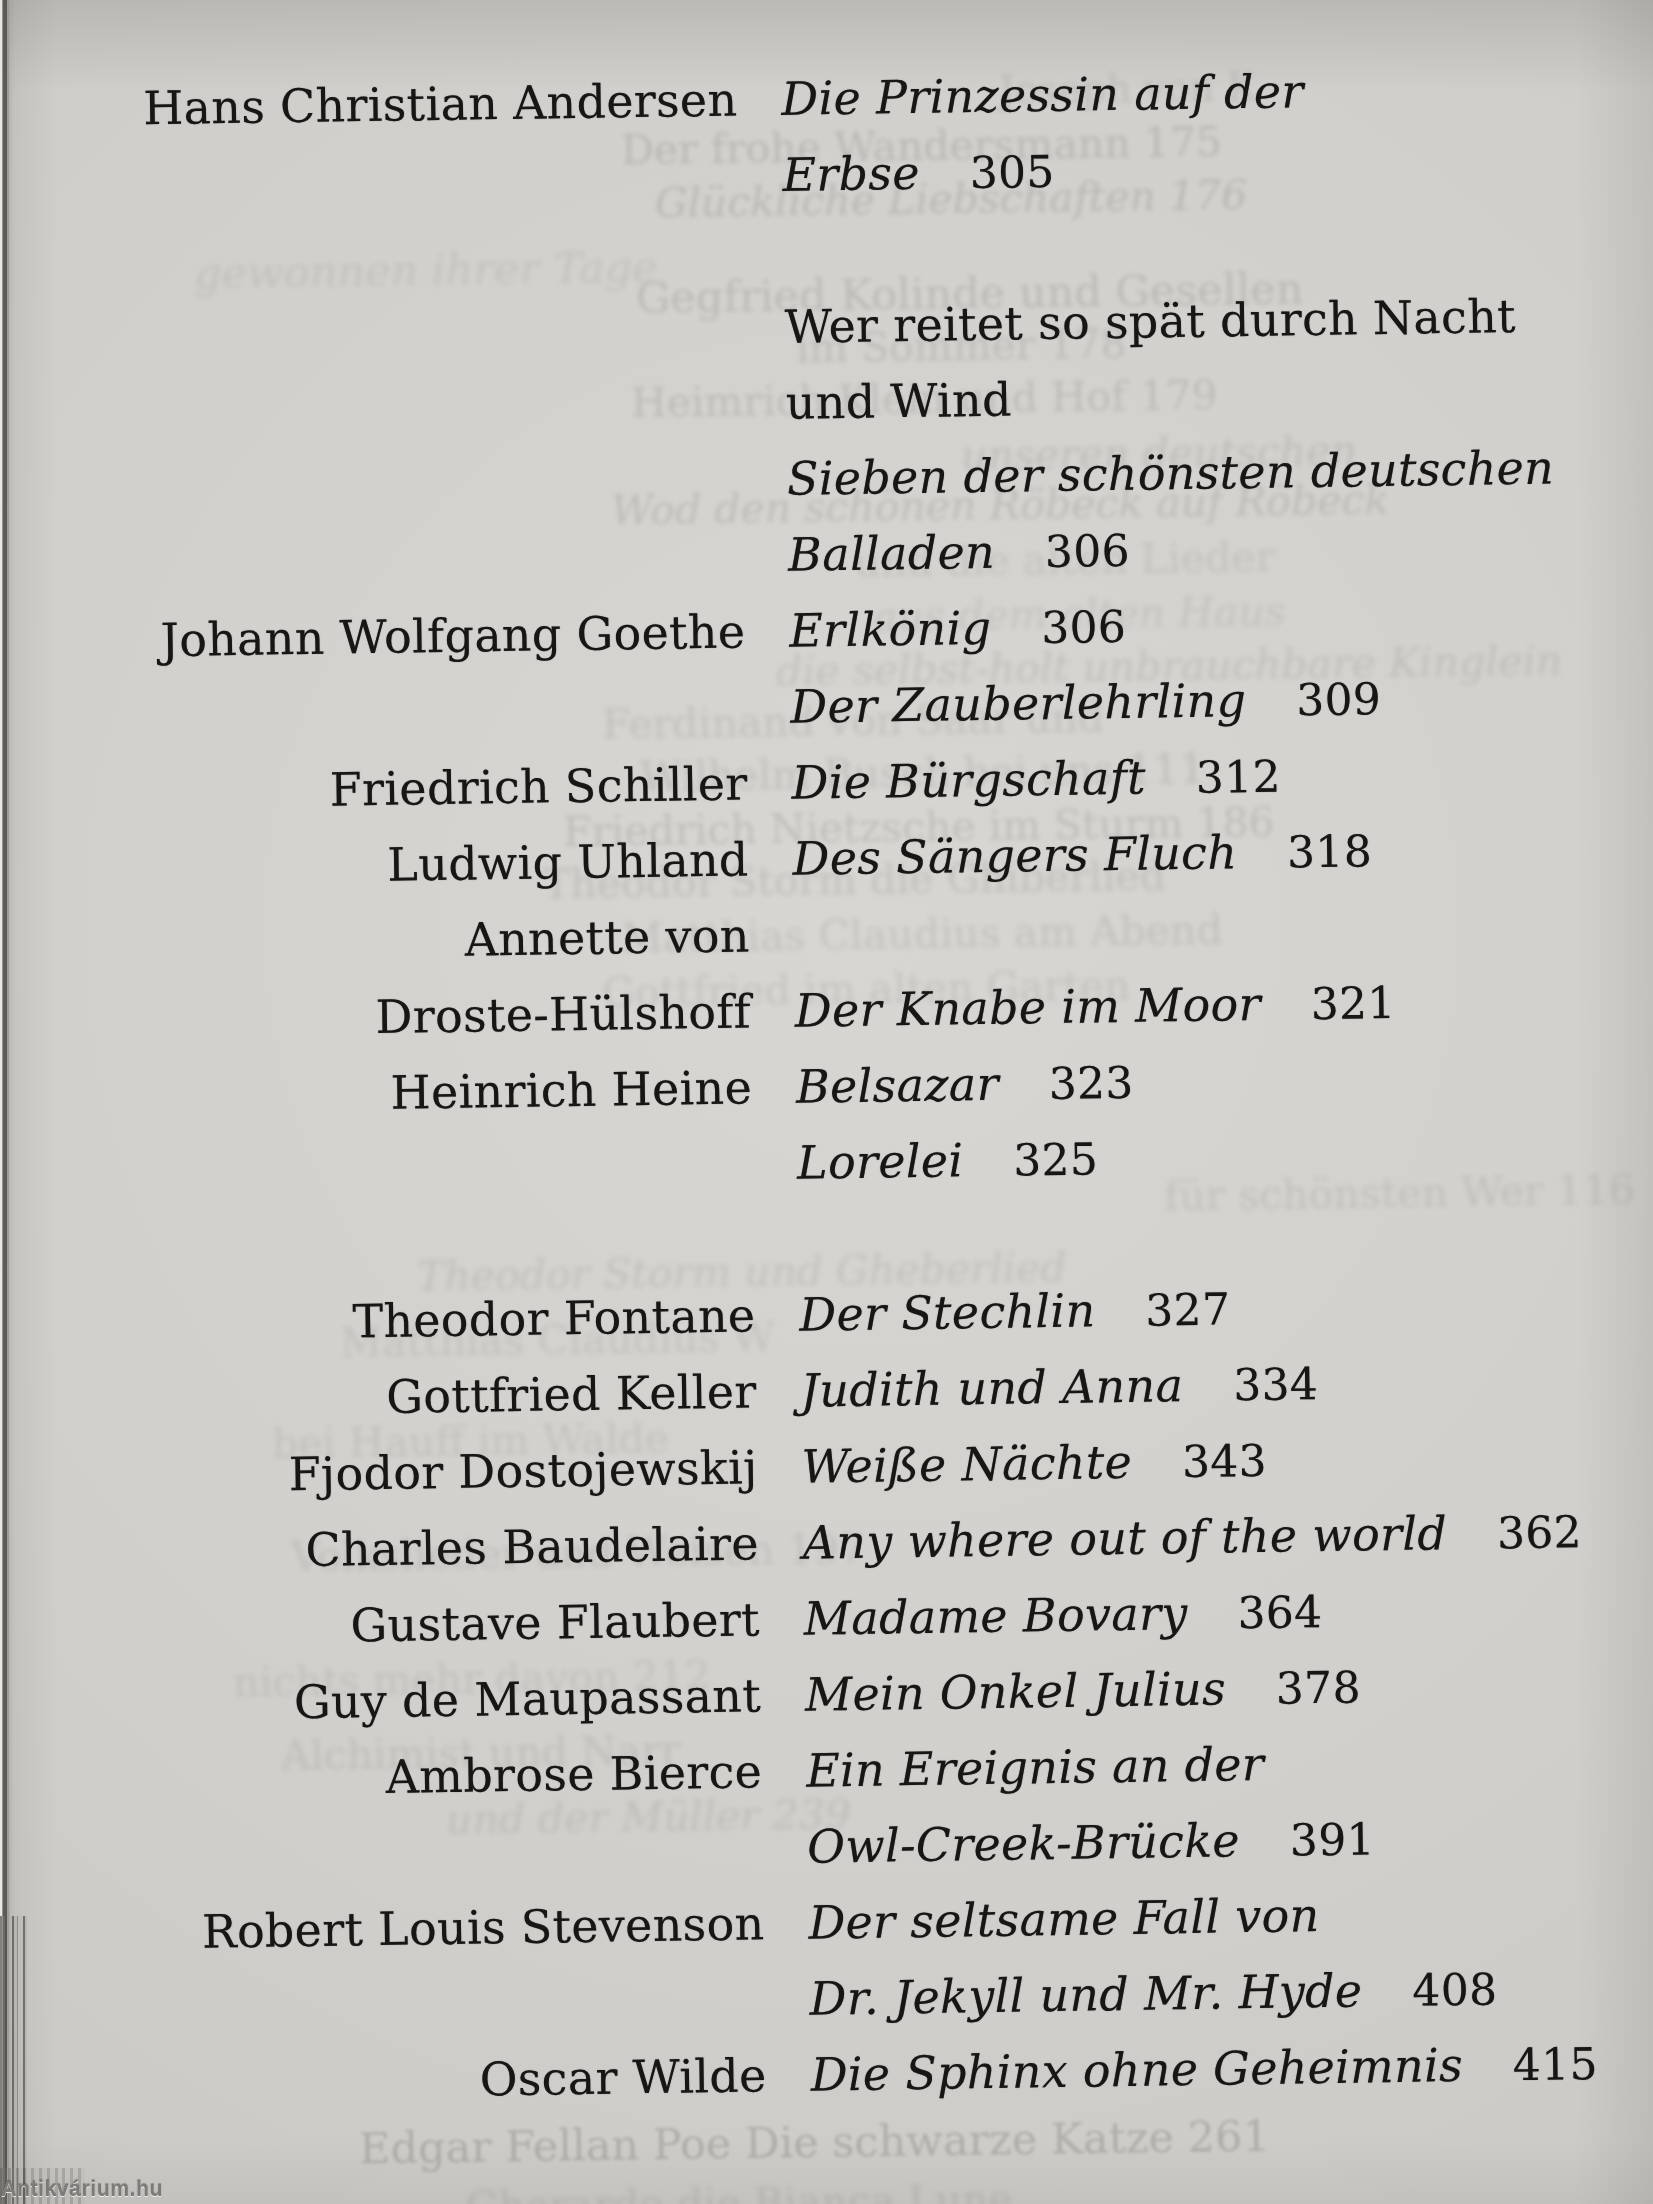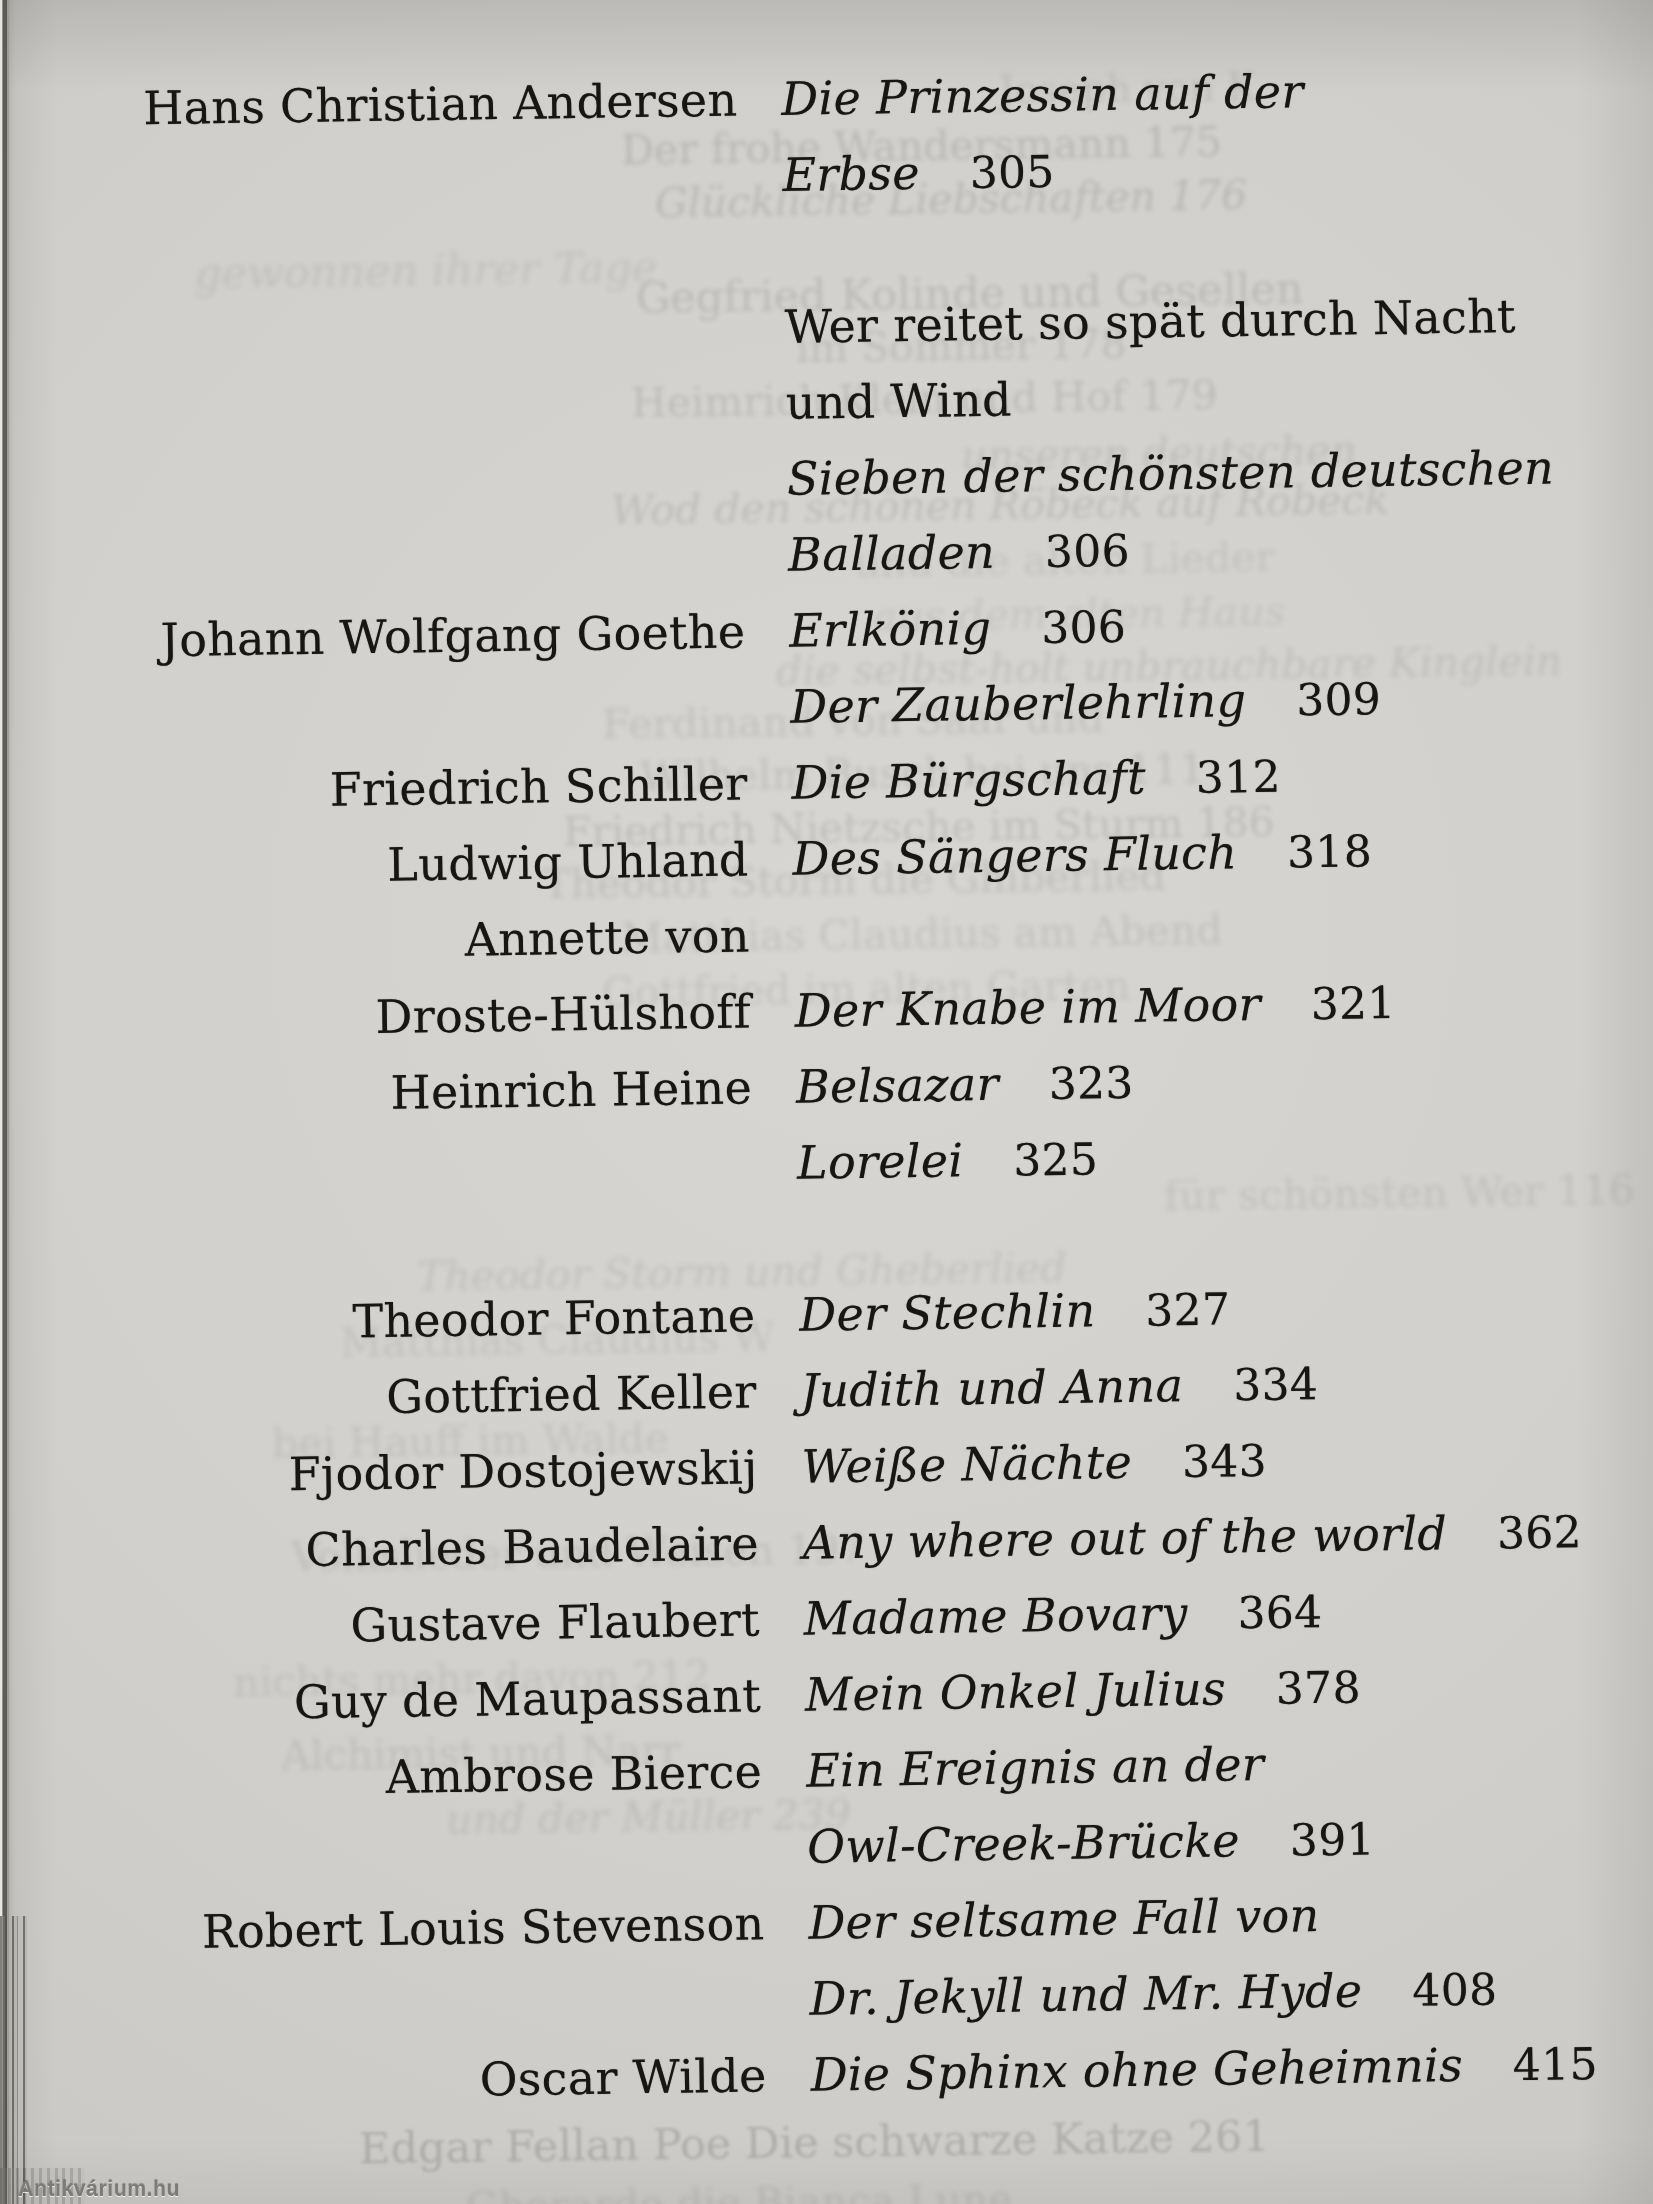--- a/index.html
+++ b/index.html
@@ -52,21 +52,21 @@
   .titlecell.upright{font-style:normal;}
   .pnum{font-style:normal;margin-left:50px;font-size:44px;}
   
   .ghost{
     position:absolute;white-space:nowrap;
     font-family:"DejaVu Serif", serif;color:#46443f;
     transform:rotate(-0.8deg);
     pointer-events:none;
   }
   .watermark{
-    position:absolute;left:18px;top:2177px;
+    position:absolute;left:1px;top:2177px;
     font-family:"Liberation Sans", sans-serif;font-weight:bold;
     font-size:21.3px;letter-spacing:0.5px;color:#7c7b78;
     text-shadow:0 1px 0 rgba(246,245,242,.85), 0 -1px 1px rgba(40,40,38,.35);
   }
 </style>
 </head>
 <body>
 
 <div class="page">
   <div class="ghost-layer" id="ghosts">

